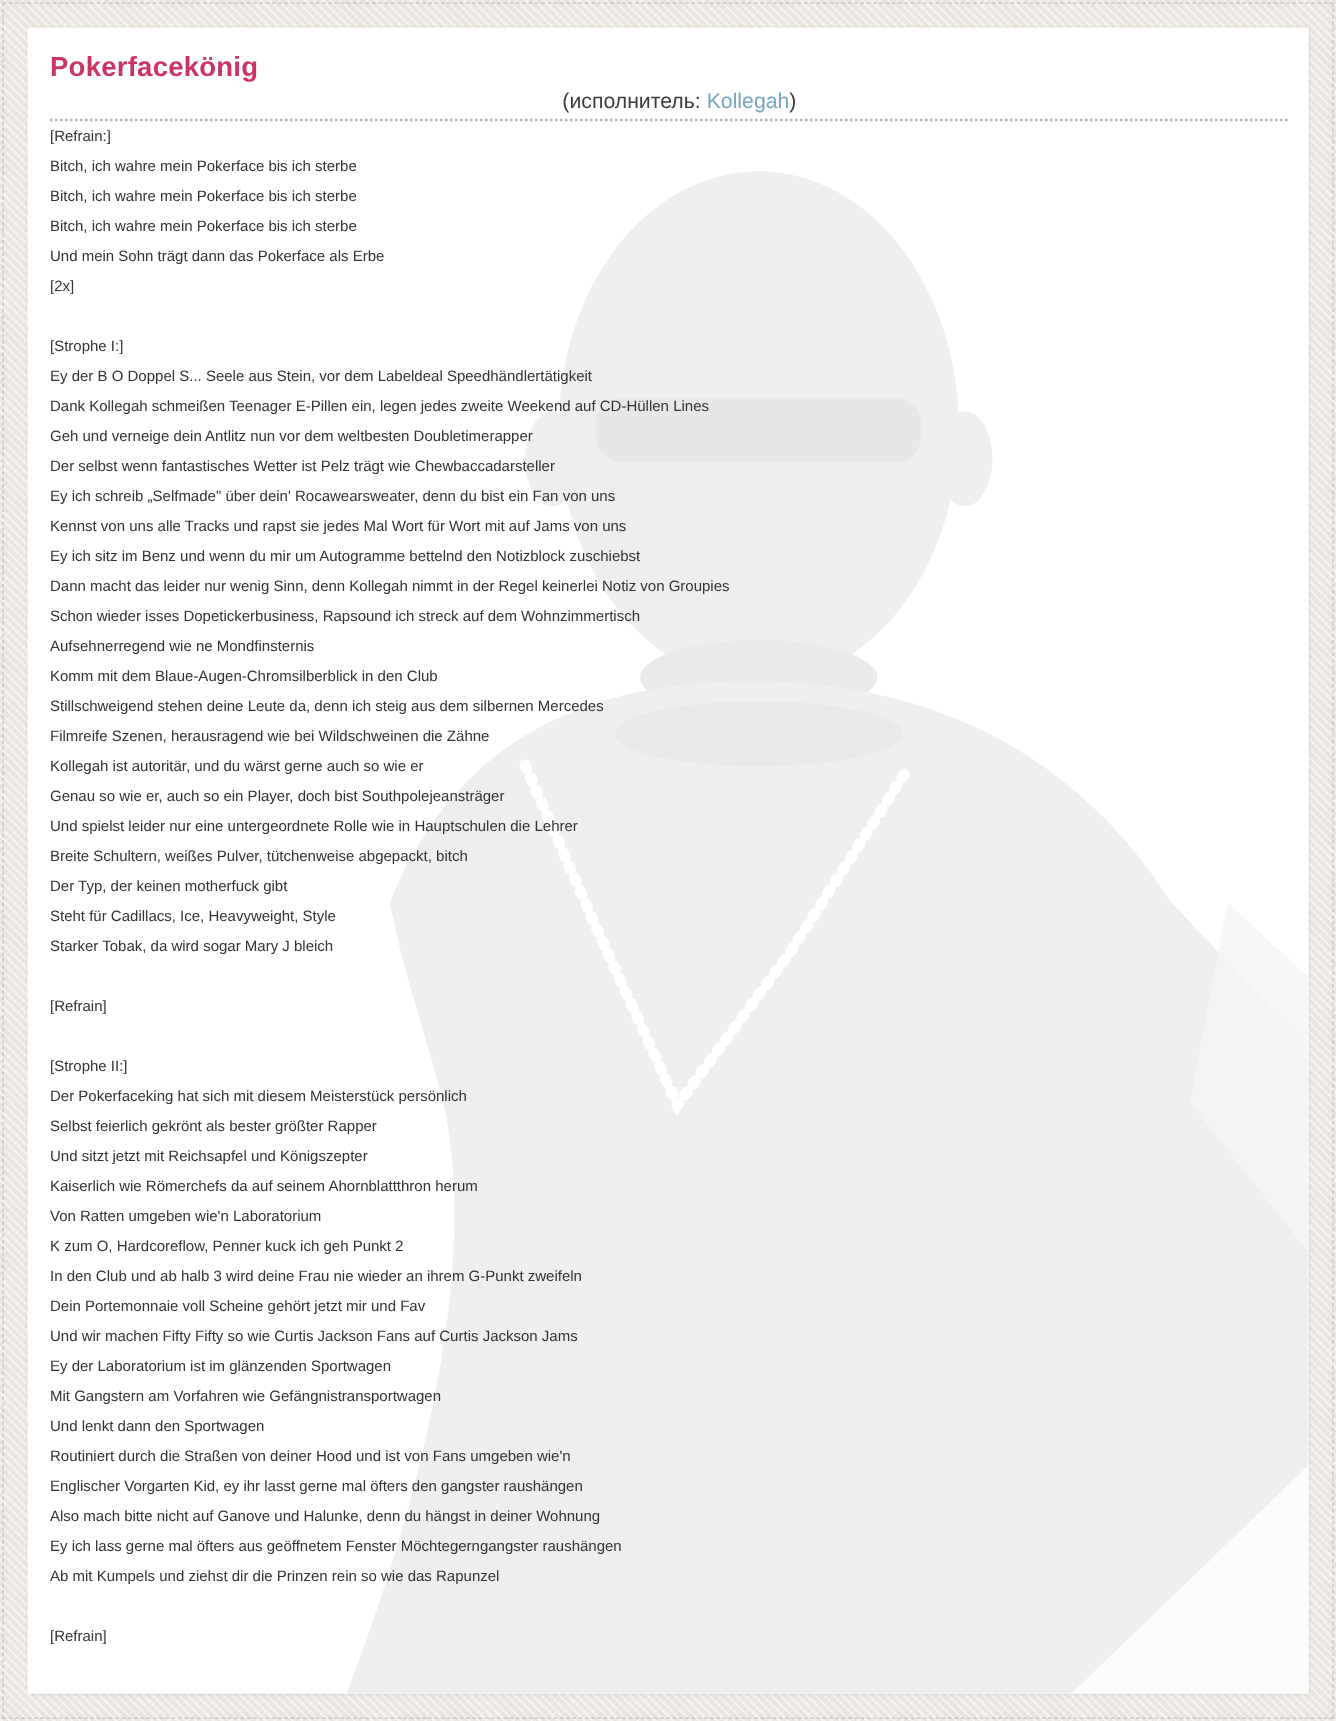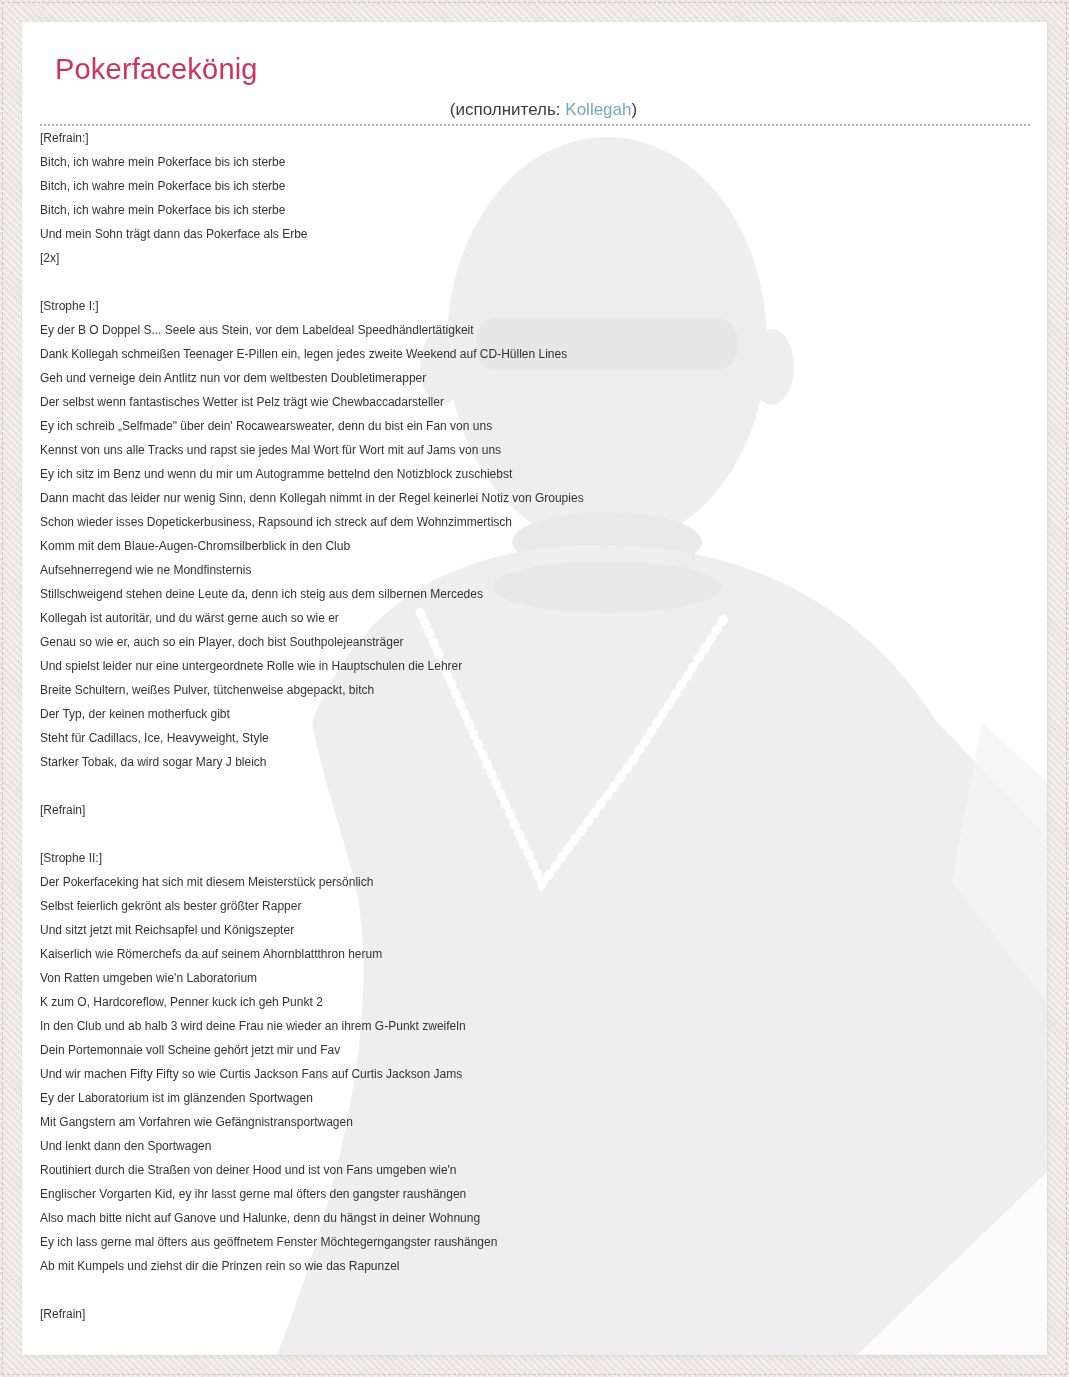--- a/index.html
+++ b/index.html
@@ -46,24 +46,24 @@
     inset: 0;
     z-index: 0;
     opacity: 0.85;
   }
   .inner {
     position: relative;
     z-index: 2;
     padding: 16px 0 0 18px;
   }
   h1.title {
-    margin: 15px;
-    font-size: 29px;
+    margin: 0;
+    font-size: 22px;
     line-height: 32px;
-    font-weight: 400;
+    font-weight: 700;
     color: var(--title_color);
     letter-spacing: 0.2px;
   }
   .artist {
     margin-top: 1px;
     font-size: 17px;
     line-height: 19px;
     color: #3c3c3c;
     text-align: center;
   }
@@ -138,23 +138,24 @@
         <div class="lyrics-line">[Strophe I:]</div>
         <div class="lyrics-line">Ey der B O Doppel S... Seele aus Stein, vor dem Labeldeal Speedhändlertätigkeit</div>
         <div class="lyrics-line">Dank Kollegah schmeißen Teenager E-Pillen ein, legen jedes zweite Weekend auf CD-Hüllen Lines</div>
         <div class="lyrics-line">Geh und verneige dein Antlitz nun vor dem weltbesten Doubletimerapper</div>
         <div class="lyrics-line">Der selbst wenn fantastisches Wetter ist Pelz trägt wie Chewbaccadarsteller</div>
         <div class="lyrics-line">Ey ich schreib „Selfmade" über dein' Rocawearsweater, denn du bist ein Fan von uns</div>
         <div class="lyrics-line">Kennst von uns alle Tracks und rapst sie jedes Mal Wort für Wort mit auf Jams von uns</div>
         <div class="lyrics-line">Ey ich sitz im Benz und wenn du mir um Autogramme bettelnd den Notizblock zuschiebst</div>
         <div class="lyrics-line">Dann macht das leider nur wenig Sinn, denn Kollegah nimmt in der Regel keinerlei Notiz von Groupies</div>
         <div class="lyrics-line">Schon wieder isses Dopetickerbusiness, Rapsound ich streck auf dem Wohnzimmertisch</div>
+        <div class="lyrics-line">Aufsehnerregend wie ne Mondfinsternis</div>
         <div class="lyrics-line">Komm mit dem Blaue-Augen-Chromsilberblick in den Club</div>
-        <div class="lyrics-line">Aufsehnerregend wie ne Mondfinsternis</div>
         <div class="lyrics-line">Stillschweigend stehen deine Leute da, denn ich steig aus dem silbernen Mercedes</div>
+        <div class="lyrics-line">Filmreife Szenen, herausragend wie bei Wildschweinen die Zähne</div>
         <div class="lyrics-line">Kollegah ist autoritär, und du wärst gerne auch so wie er</div>
         <div class="lyrics-line">Genau so wie er, auch so ein Player, doch bist Southpolejeansträger</div>
         <div class="lyrics-line">Und spielst leider nur eine untergeordnete Rolle wie in Hauptschulen die Lehrer</div>
         <div class="lyrics-line">Breite Schultern, weißes Pulver, tütchenweise abgepackt, bitch</div>
         <div class="lyrics-line">Der Typ, der keinen motherfuck gibt</div>
         <div class="lyrics-line">Steht für Cadillacs, Ice, Heavyweight, Style</div>
         <div class="lyrics-line">Starker Tobak, da wird sogar Mary J bleich</div>
         <div class="lyrics-line">&nbsp;</div>
         <div class="lyrics-line">[Refrain]</div>
         <div class="lyrics-line">&nbsp;</div>

